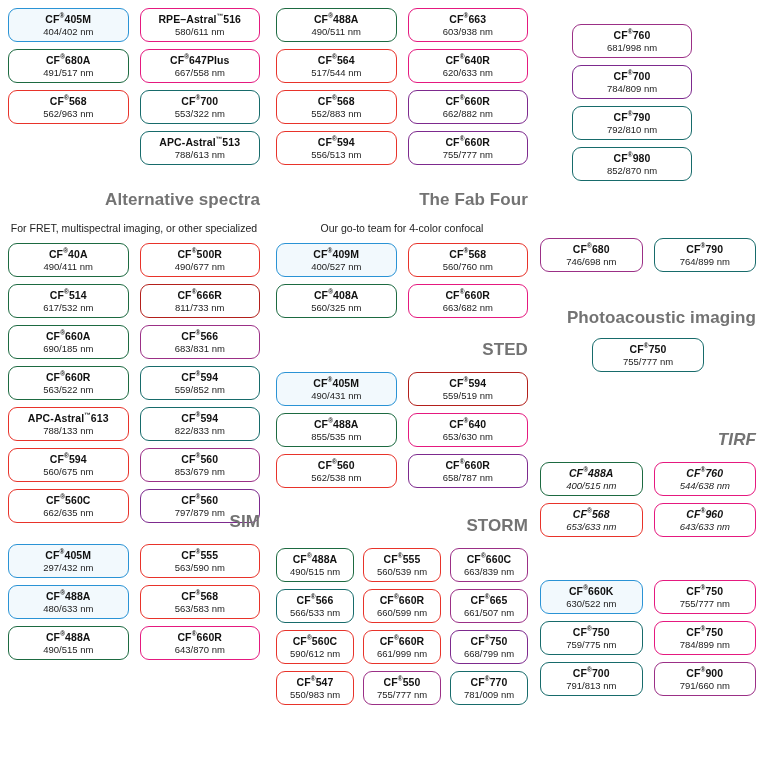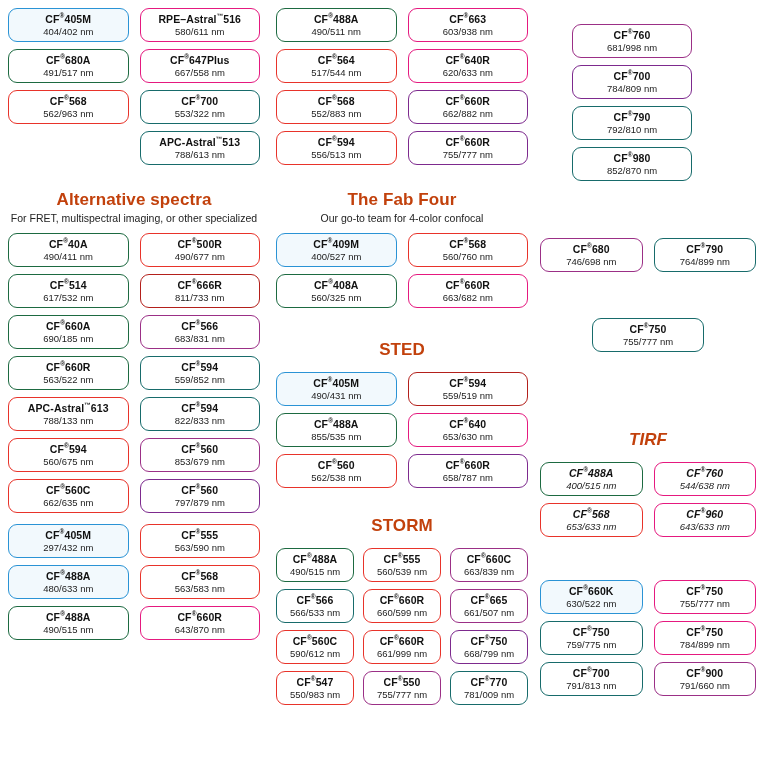--- a/index.html
+++ b/index.html
@@ -30,27 +30,27 @@
   .c-green  {border-color:#1d6a41;background:#ffffff;}
   .c-red    {border-color:#e8332a;background:#ffffff;}
   .c-magenta{border-color:#e5197f;background:#ffffff;}
   .c-purple {border-color:#7d2a8e;background:#ffffff;}
   .c-teal   {border-color:#176b6b;background:#ffffff;}
   .c-darkred{border-color:#b3201b;background:#ffffff;}
   .c-plum   {border-color:#9b2f86;background:#ffffff;}
 
   
   .sec-title{
-    font-size:16.5px;font-weight:bold;text-align:center;color:#c2410c;
+    font-size:16.5px;font-weight:bold;text-align:right;color:#737373;
     letter-spacing:.1px;
   }
   .sec-title.big{font-size:17px;}
   .sec-sub{
     font-size:10.5px;text-align:center;color:#222;font-weight:normal;
-    margin-top:2px;
+    margin-top:12px;
   }
 
   
   .col{position:absolute;}
   .grid2{display:grid;grid-template-columns:1fr 1fr;column-gap:11px;row-gap:7px;}
   .grid3{display:grid;grid-template-columns:1fr 1fr 1fr;column-gap:9px;row-gap:7px;}
   .stack{display:flex;flex-direction:column;row-gap:7px;}
   .chip.h{height:34px;}
 </style>
 </head>
@@ -260,20 +260,21 @@
           <div class="nm-val">562/538 nm</div>
         </div>
         <div class="chip h c-purple">
           <div class="nm-name">CF<sup>®</sup>660R</div>
           <div class="nm-val">658/787 nm</div>
         </div>
       </div>
   </div>
 
   <div class="col" style="left:8px;top:512px;width:252px;">
+    <div class="sec-title big">SIM</div>
     <div class="grid2" style="margin-top:12px;" id="grid-sim">
         <div class="chip h c-blue">
           <div class="nm-name">CF<sup>®</sup>405M</div>
           <div class="nm-val">297/432 nm</div>
         </div>
         <div class="chip h c-red">
           <div class="nm-name">CF<sup>®</sup>555</div>
           <div class="nm-val">563/590 nm</div>
         </div>
         <div class="chip h c-blue">
@@ -356,20 +357,21 @@
           <div class="nm-val">746/698 nm</div>
         </div>
         <div class="chip h c-teal">
           <div class="nm-name">CF<sup>®</sup>790</div>
           <div class="nm-val">764/899 nm</div>
         </div>
       </div>
   </div>
 
   <div class="col" style="left:540px;top:308px;width:216px;">
+    <div class="sec-title big" style="line-height:1.16;">Photoacoustic imaging</div>
     <div class="stack" style="margin-top:10px;padding:0 52px;" id="grid-photo">
         <div class="chip h c-teal">
           <div class="nm-name">CF<sup>®</sup>750</div>
           <div class="nm-val">755/777 nm</div>
         </div>
       </div>
   </div>
 
   <div class="col" style="left:540px;top:430px;width:216px;font-style:italic;">
     <div class="sec-title big">TIRF</div>

